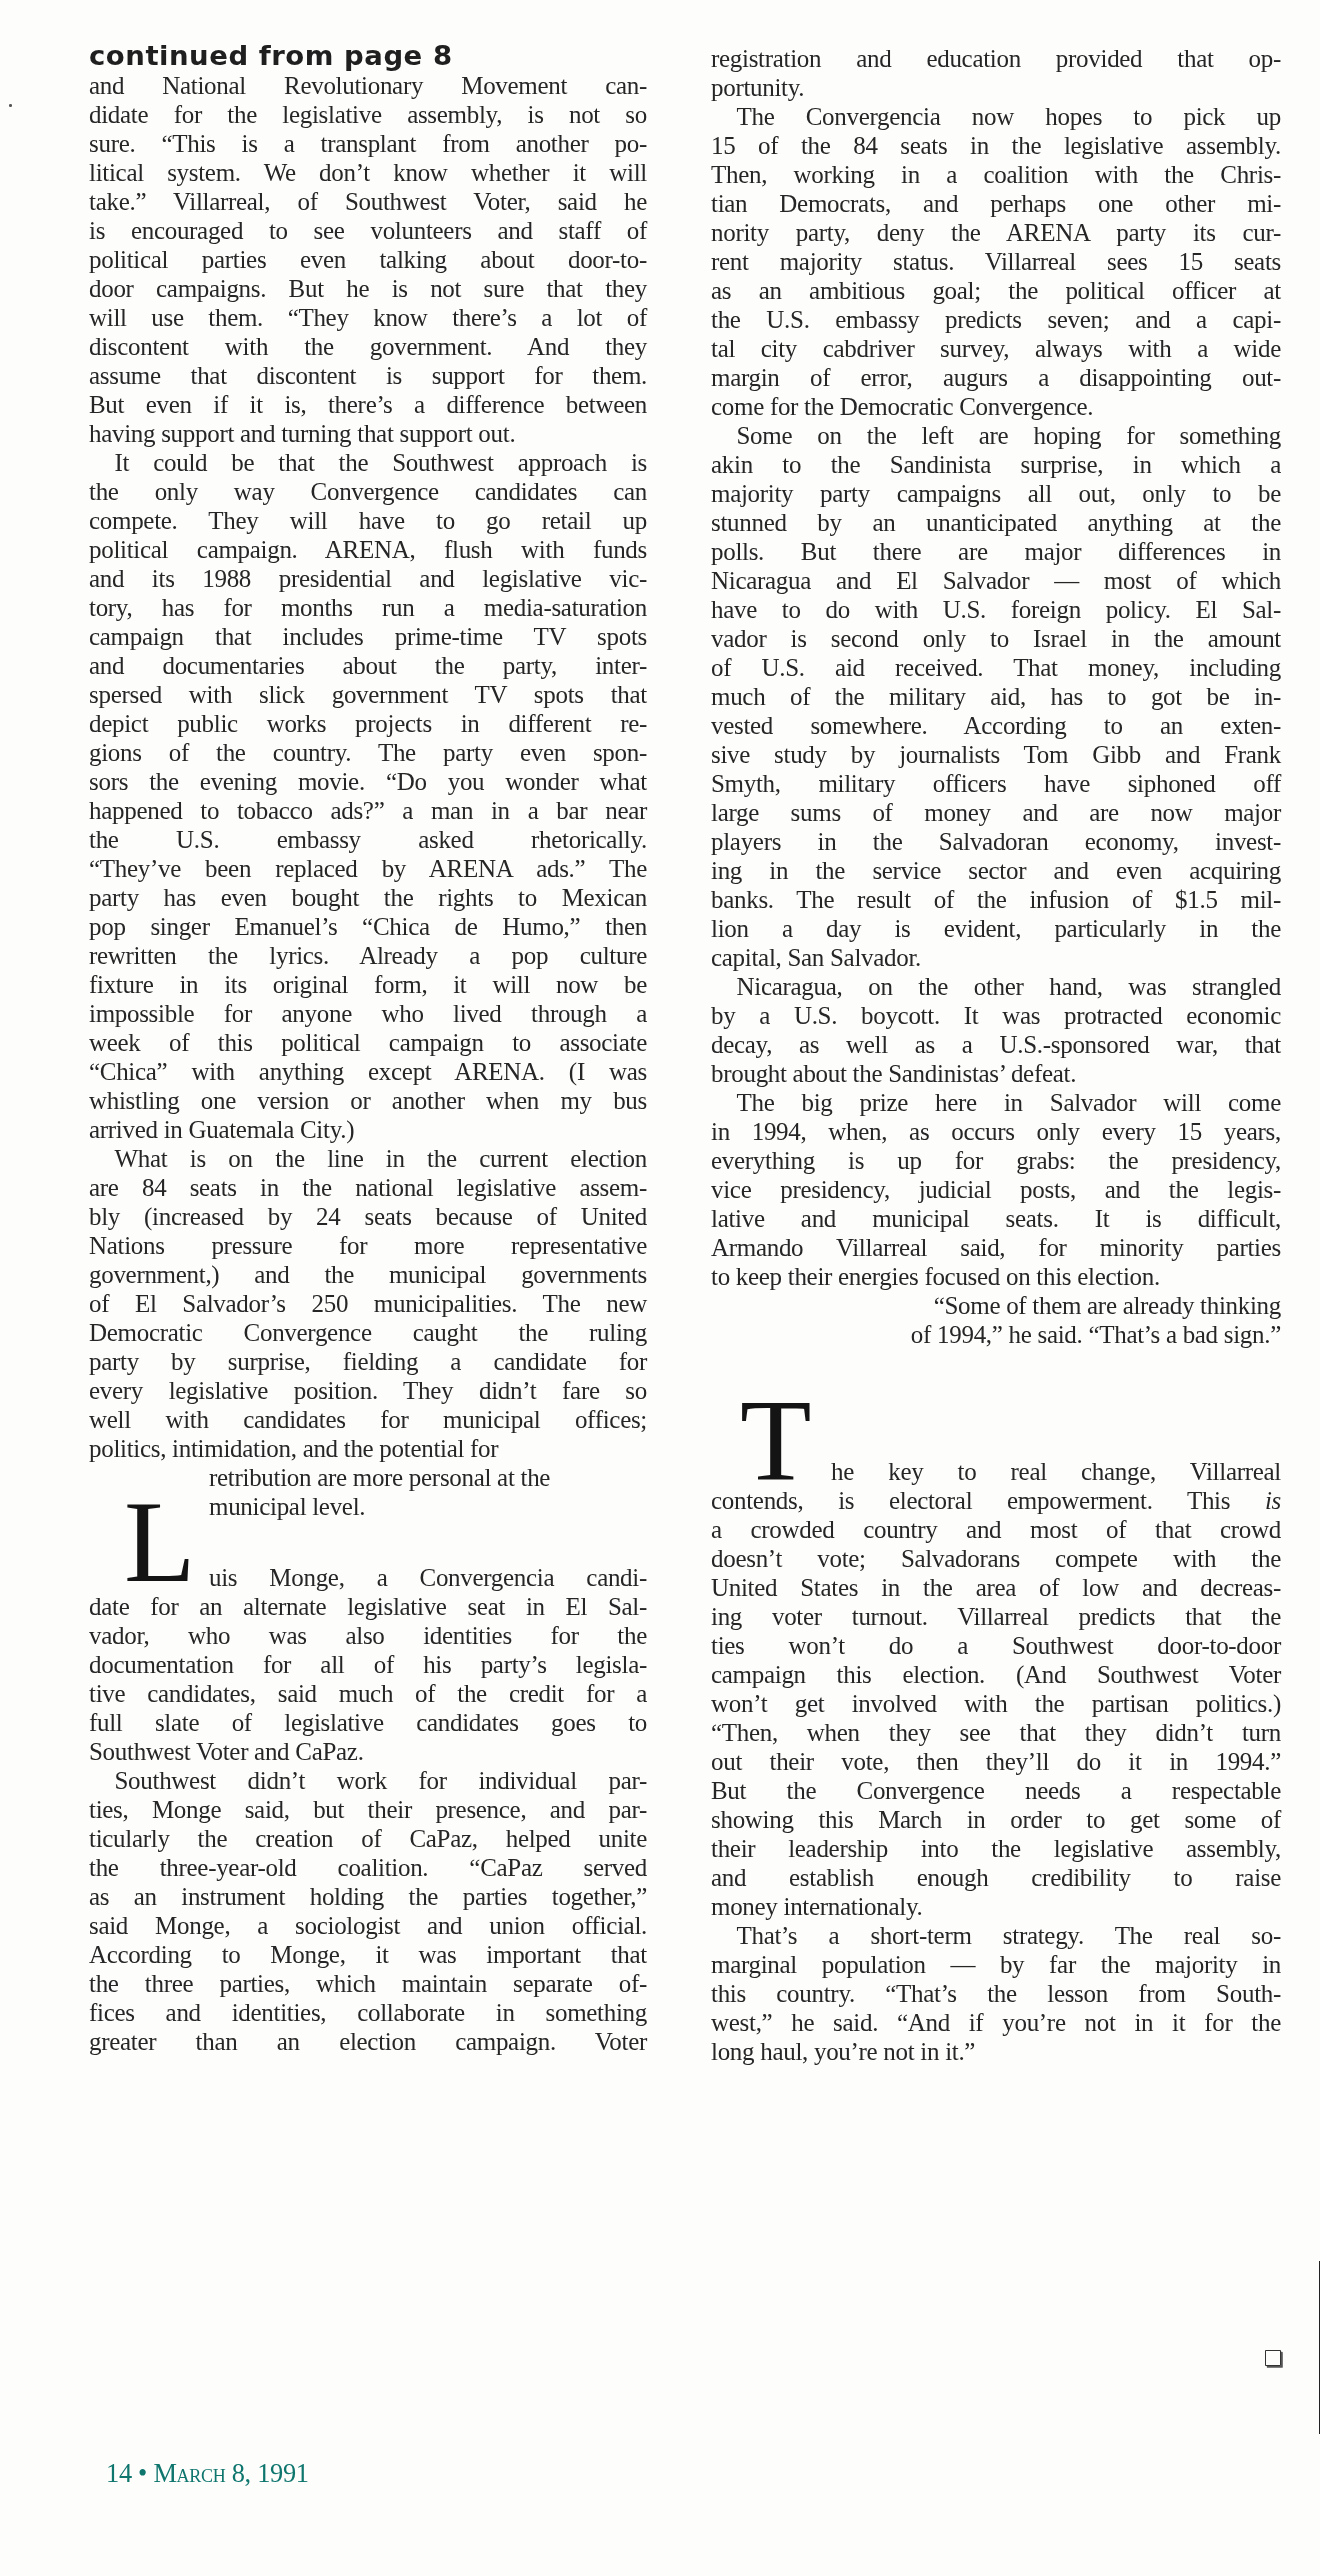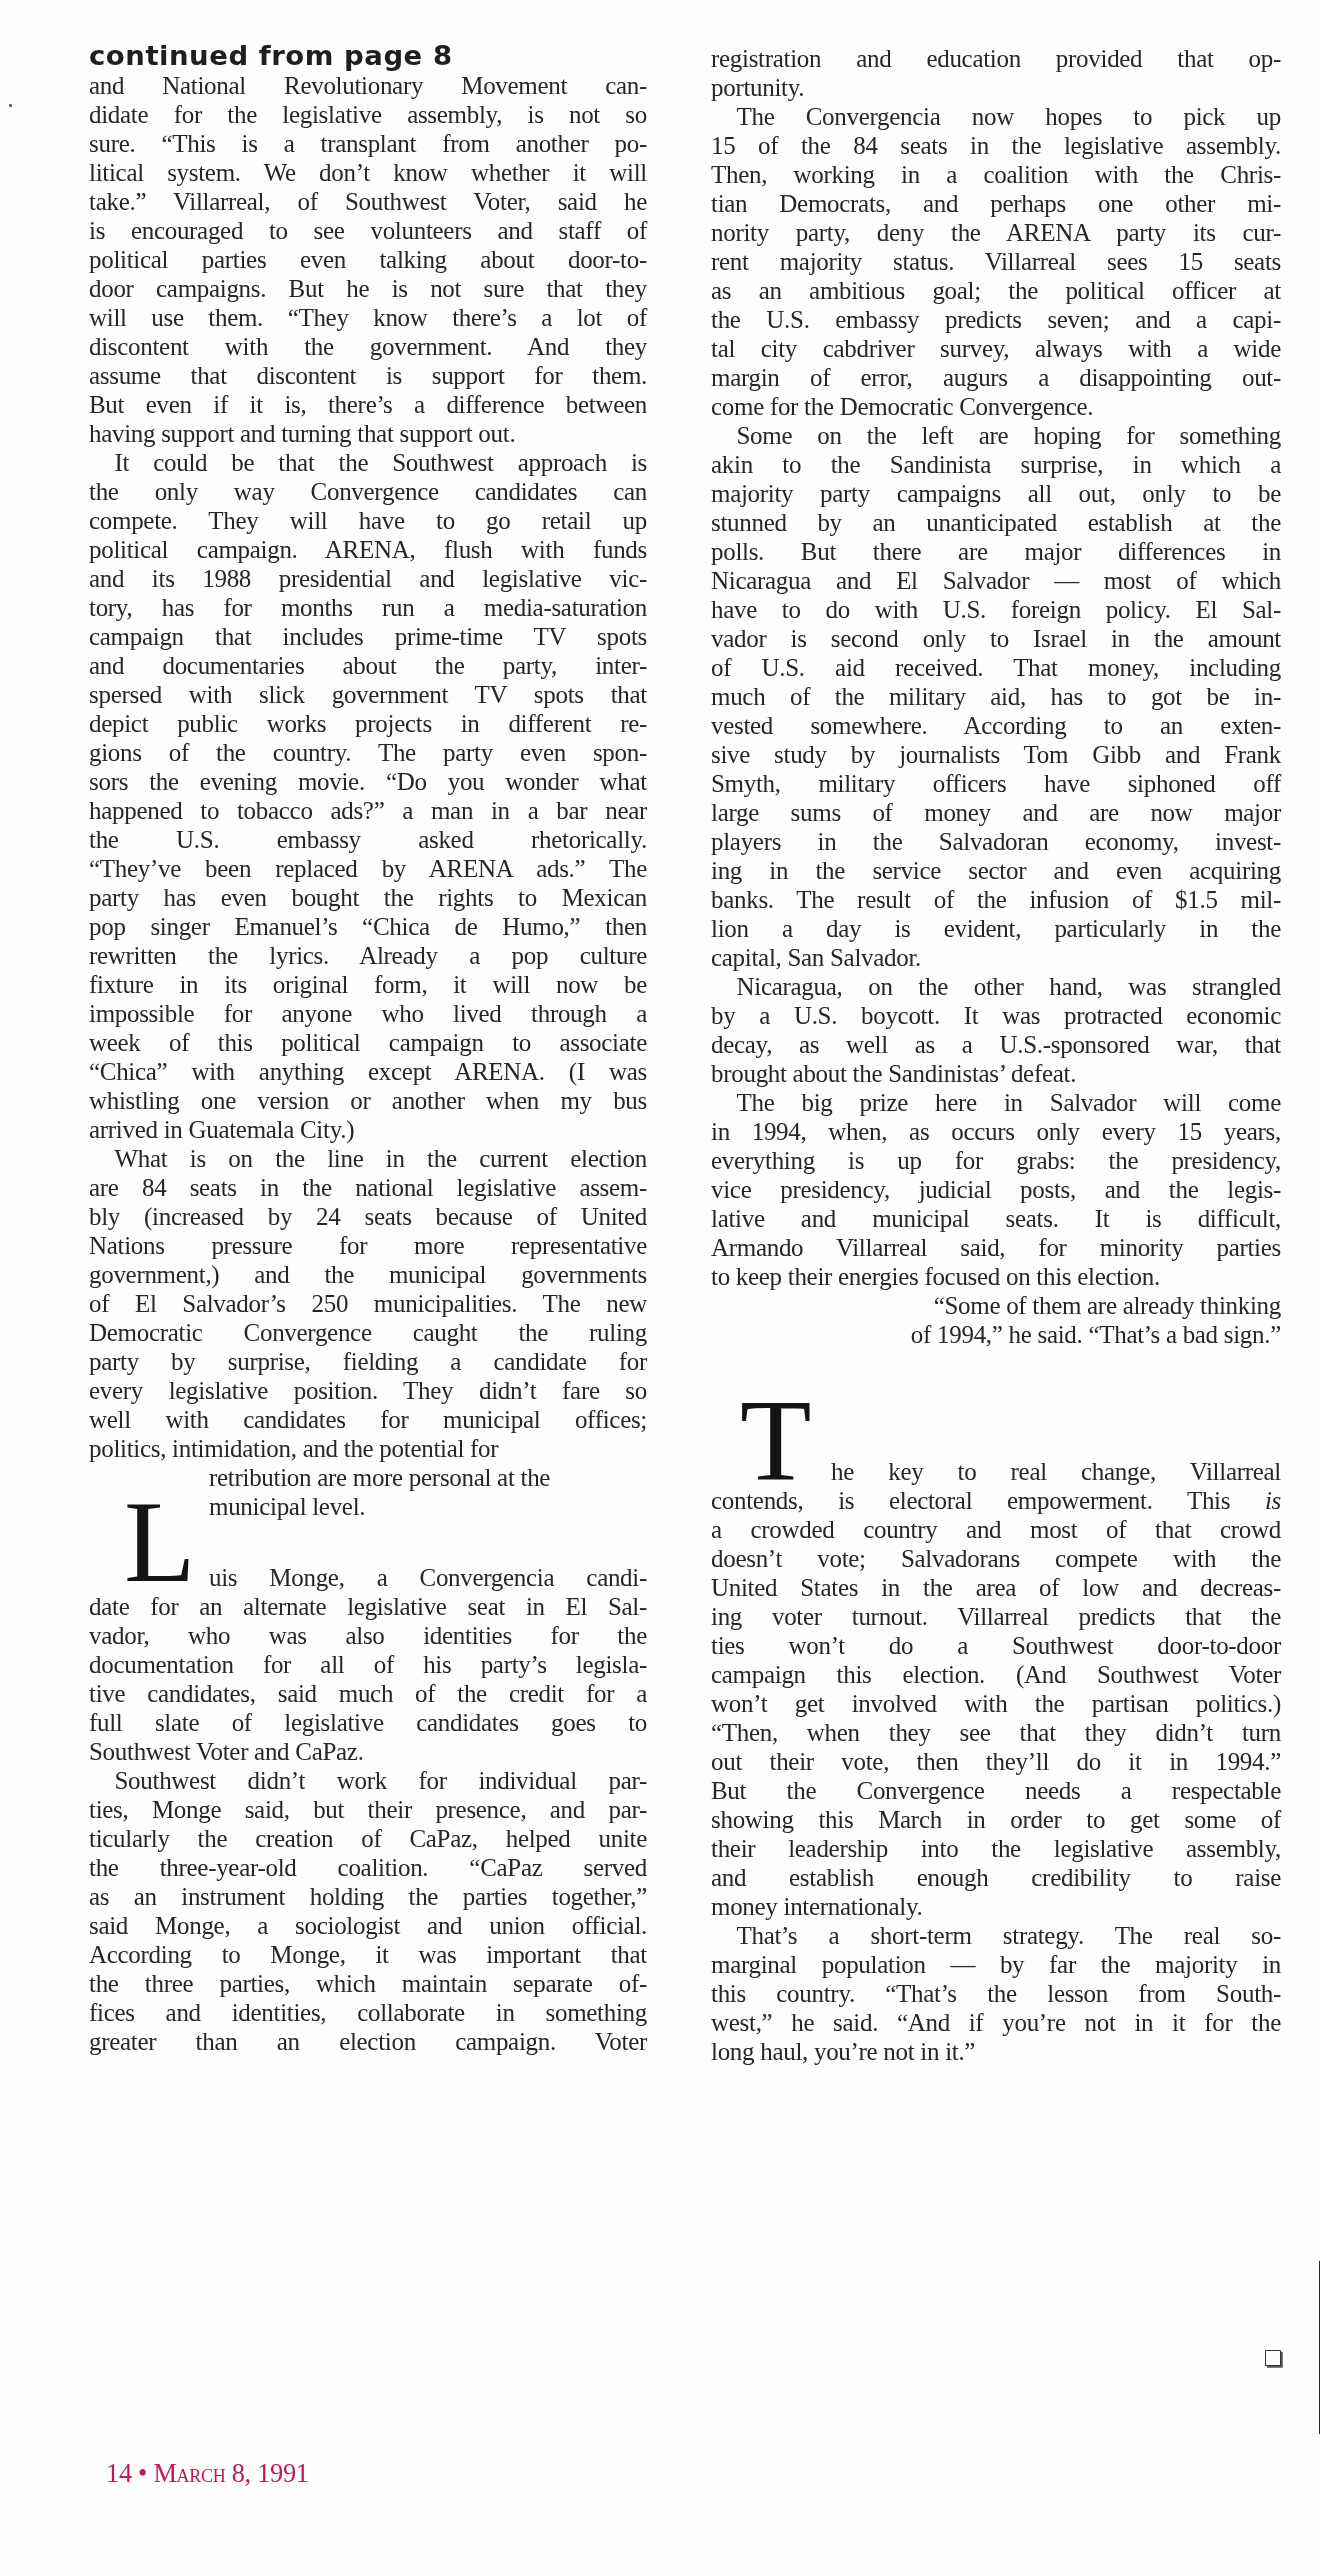--- a/index.html
+++ b/index.html
@@ -39,21 +39,21 @@
   .endmark {
     position: absolute; right: 40px; top: 2350px; width: 13.7px; height: 13.7px;
     border: 1.8px solid #333; border-radius: 0.9px; box-shadow: 1.8px 1.8px 0 #555;
   }
   .rule-right {
     position: absolute; left: 1319px; top: 2261px; width: 1.8px; height: 173px; background: #222;
   }
   .footer {
     position: absolute; left: 106px; top: 2458px;
     font-family: "Liberation Serif", "DejaVu Serif", serif;
-    font-size: 26.4px; color: #be185d; letter-spacing: -0.3px;
+    font-size: 26.4px; color: #0f766e; letter-spacing: -0.3px;
   }
   .footer .sc { font-variant: small-caps; }
   .stray-dot { position: absolute; left: 9px; top: 104px; width: 2.7px; height: 2.7px; background: #555; border-radius: 50%; }
 </style>
 </head>
 <body>
 
 <div class="page">
   <div class="stray-dot"></div>
 
@@ -159,21 +159,21 @@
         <span class="line">as an ambitious goal; the political officer at</span>
         <span class="line">the U.S. embassy predicts seven; and a capi-</span>
         <span class="line">tal city cabdriver survey, always with a wide</span>
         <span class="line">margin of error,  augurs a disappointing out-</span>
         <span class="line last">come for the Democratic Convergence.</span>
       </div>
     <div>
         <span class="line indent">Some on the left are hoping for something</span>
         <span class="line">akin to the Sandinista surprise, in which a</span>
         <span class="line">majority party campaigns all out, only to be</span>
-        <span class="line">stunned by an unanticipated establish at the</span>
+        <span class="line">stunned by an unanticipated anything at the</span>
         <span class="line">polls. But there are major differences in</span>
         <span class="line">Nicaragua and El Salvador — most of which</span>
         <span class="line">have to do with U.S. foreign policy. El Sal-</span>
         <span class="line">vador is second only to Israel in the amount</span>
         <span class="line">of U.S. aid received. That money, including</span>
         <span class="line">much of the military aid, has to got be in-</span>
         <span class="line">vested somewhere. According to an  exten-</span>
         <span class="line">sive study by journalists Tom Gibb and Frank</span>
         <span class="line">Smyth, military officers have siphoned off</span>
         <span class="line">large sums of money and are now major</span>

